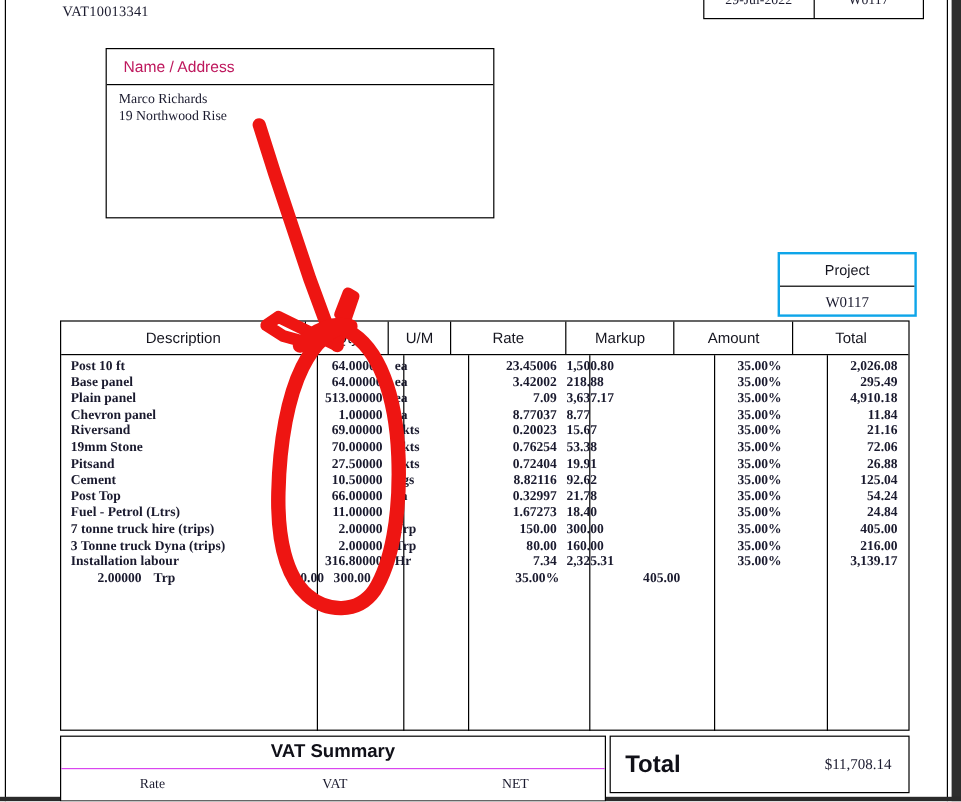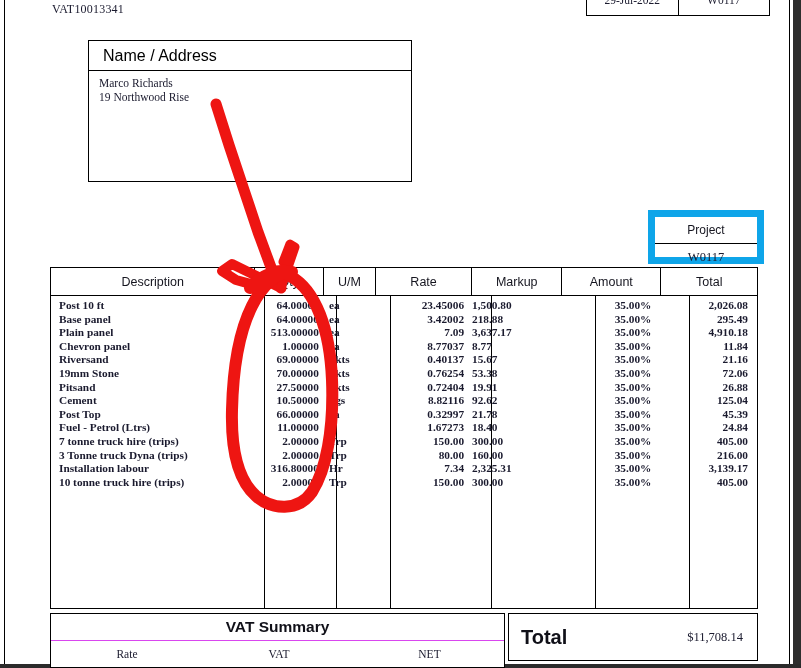--- a/index.html
+++ b/index.html
@@ -66,36 +66,36 @@
     width: 324px; height: 142px;
     border: 1px solid #000;
     background: #fff;
   }
   .name-box-header {
     height: 30px;
     border-bottom: 1px solid #000;
     display: flex; align-items: center;
     padding-left: 14px;
     font-family: "Liberation Sans", "DejaVu Sans", sans-serif;
-    font-size: 16px;
-    color: #000000;
+    font-size: 13px;
+    color: #be185d;
   }
   .name-box-body {
     padding: 6px 0 0 10px;
     font-size: 11.5px;
     line-height: 13.5px;
     color: #1a1a2e;
   }
   .name-box-body div { white-space: nowrap; }
 
   
   .project-box {
     position: absolute; left: 648px; top: 210px;
     width: 116px; height: 54px;
-    border: 7px solid #0ea5e9;
+    border: 2px solid #0ea5e9;
     background: #fff;
   }
   .project-head {
     height: 27px; border-bottom: 1px solid #000;
     display: flex; align-items: center; justify-content: center;
     font-family: "Liberation Sans", "DejaVu Sans", sans-serif;
     font-size: 12px; color: #15151f;
   }
   .project-val {
     height: 26px;
@@ -286,21 +286,21 @@
             <div class="c um">ea</div>
             <div class="c rate">8.77037</div>
             <div class="c amt">8.77</div>
             <div class="c mark">35.00%</div>
             <div class="c total">11.84</div>
           </div>
           <div class="row">
             <div class="c desc">Riversand</div>
             <div class="c qty">69.00000</div>
             <div class="c um">pkts</div>
-            <div class="c rate">0.40137</div>
+            <div class="c rate">0.20023</div>
             <div class="c amt">15.67</div>
             <div class="c mark">35.00%</div>
             <div class="c total">21.16</div>
           </div>
           <div class="row">
             <div class="c desc">19mm Stone</div>
             <div class="c qty">70.00000</div>
             <div class="c um">pkts</div>
             <div class="c rate">0.76254</div>
             <div class="c amt">53.38</div>
@@ -325,21 +325,21 @@
             <div class="c mark">35.00%</div>
             <div class="c total">125.04</div>
           </div>
           <div class="row">
             <div class="c desc">Post Top</div>
             <div class="c qty">66.00000</div>
             <div class="c um">ea</div>
             <div class="c rate">0.32997</div>
             <div class="c amt">21.78</div>
             <div class="c mark">35.00%</div>
-            <div class="c total">45.39</div>
+            <div class="c total">54.24</div>
           </div>
           <div class="row">
             <div class="c desc">Fuel - Petrol  (Ltrs)</div>
             <div class="c qty">11.00000</div>
             <div class="c um">l</div>
             <div class="c rate">1.67273</div>
             <div class="c amt">18.40</div>
             <div class="c mark">35.00%</div>
             <div class="c total">24.84</div>
           </div>
@@ -364,21 +364,20 @@
           <div class="row">
             <div class="c desc">Installation labour</div>
             <div class="c qty">316.80000</div>
             <div class="c um">Hr</div>
             <div class="c rate">7.34</div>
             <div class="c amt">2,325.31</div>
             <div class="c mark">35.00%</div>
             <div class="c total">3,139.17</div>
           </div>
           <div class="row">
-            <div class="c desc">10 tonne truck hire (trips)</div>
             <div class="c qty">2.00000</div>
             <div class="c um">Trp</div>
             <div class="c rate">150.00</div>
             <div class="c amt">300.00</div>
             <div class="c mark">35.00%</div>
             <div class="c total">405.00</div>
           </div>
         </div>
     </div>
   </div>

